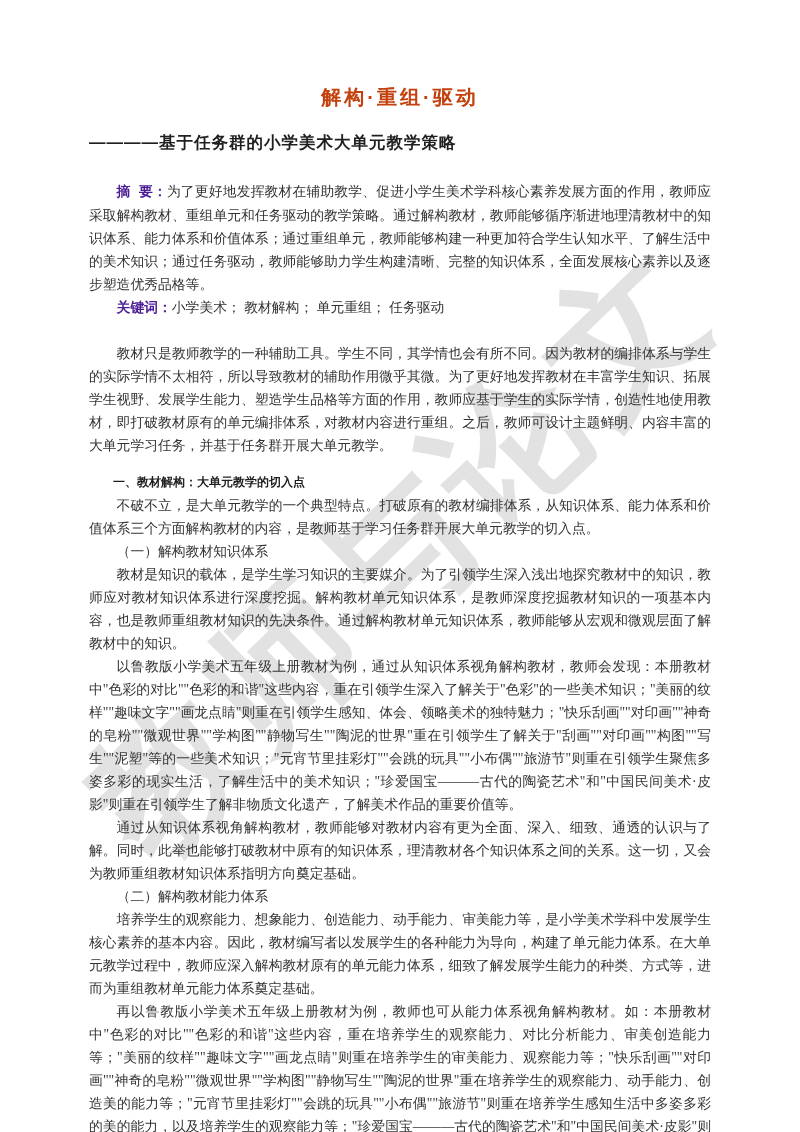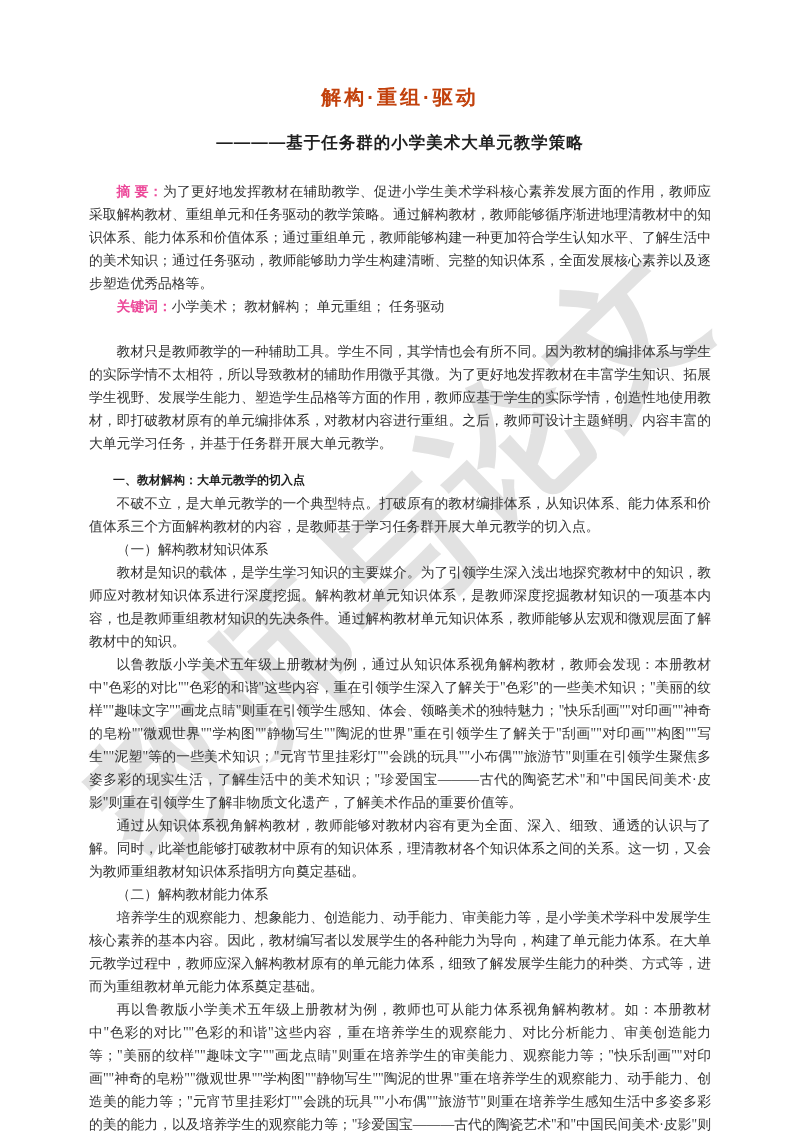--- a/index.html
+++ b/index.html
@@ -38,42 +38,41 @@
     text-align: center;
     font-family: "Liberation Sans", sans-serif;
     font-size: 20px;
     font-weight: 700;
     letter-spacing: 3px;
     color: #c2410c;
     line-height: 26px;
   }
   .subtitle {
     margin: 20px 0 0 0;
-    text-align: center;
     font-family: "Liberation Sans", sans-serif;
     font-size: 16.5px;
     font-weight: 700;
     letter-spacing: 1px;
     color: #1f1f1f;
     line-height: 24px;
   }
   .para {
     margin: 0;
     font-size: 13.8px;
     line-height: 23px;
     text-align: justify;
     text-indent: 2em;
     color: #333333;
   }
   .abstract { margin-top: 26px; }
   .intro { margin-top: 22px; }
   .label {
-    font-family: Liberation Sans, sans-serif;
+    font-family: Liberation Mono, monospace;
     font-weight: 700;
-    color: #ec4899;
+    color: #4c1d95;
   }
   .sec-heading {
     margin: 14px 0 0 0;
     font-family: "Liberation Sans", sans-serif;
     font-size: 12px;
     font-weight: 700;
     line-height: 23px;
     text-indent: 2em;
     text-align: left;
     color: #1f1f1f;

